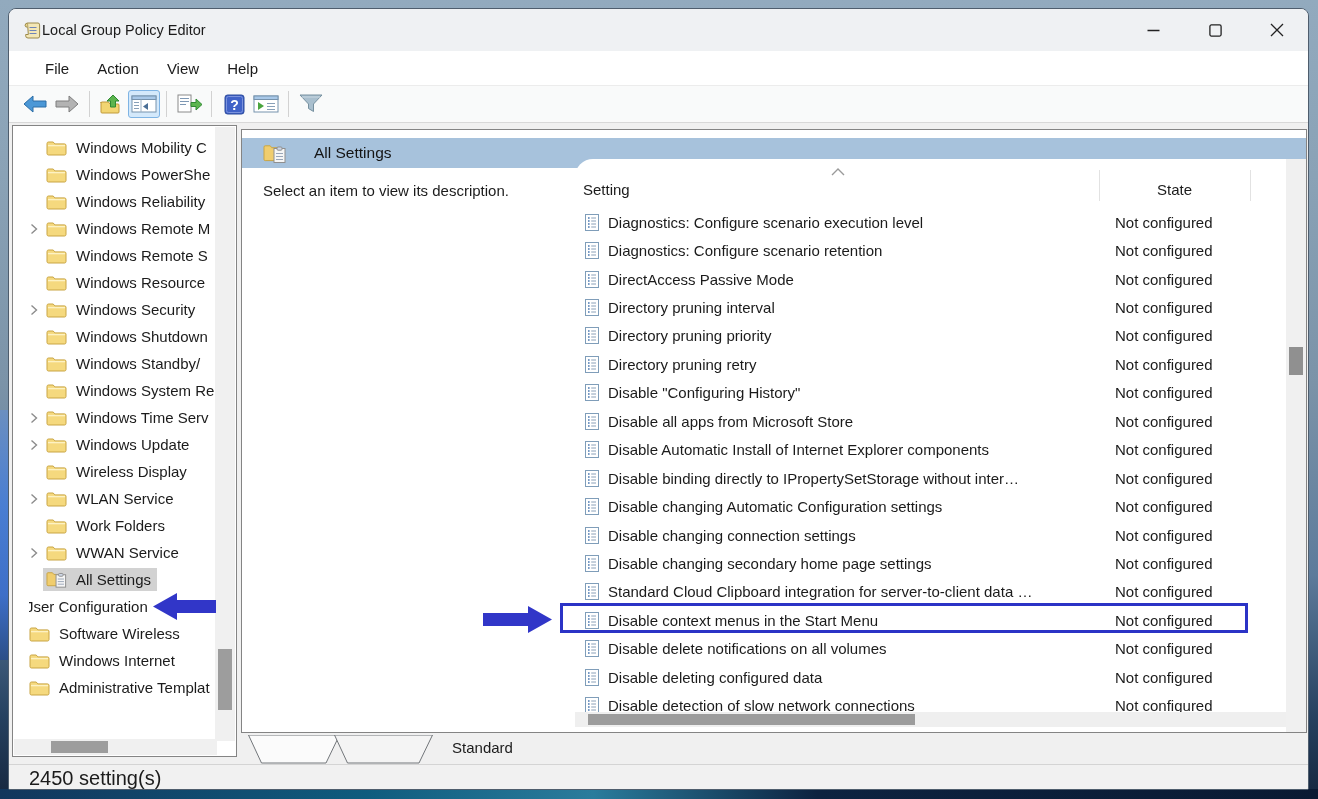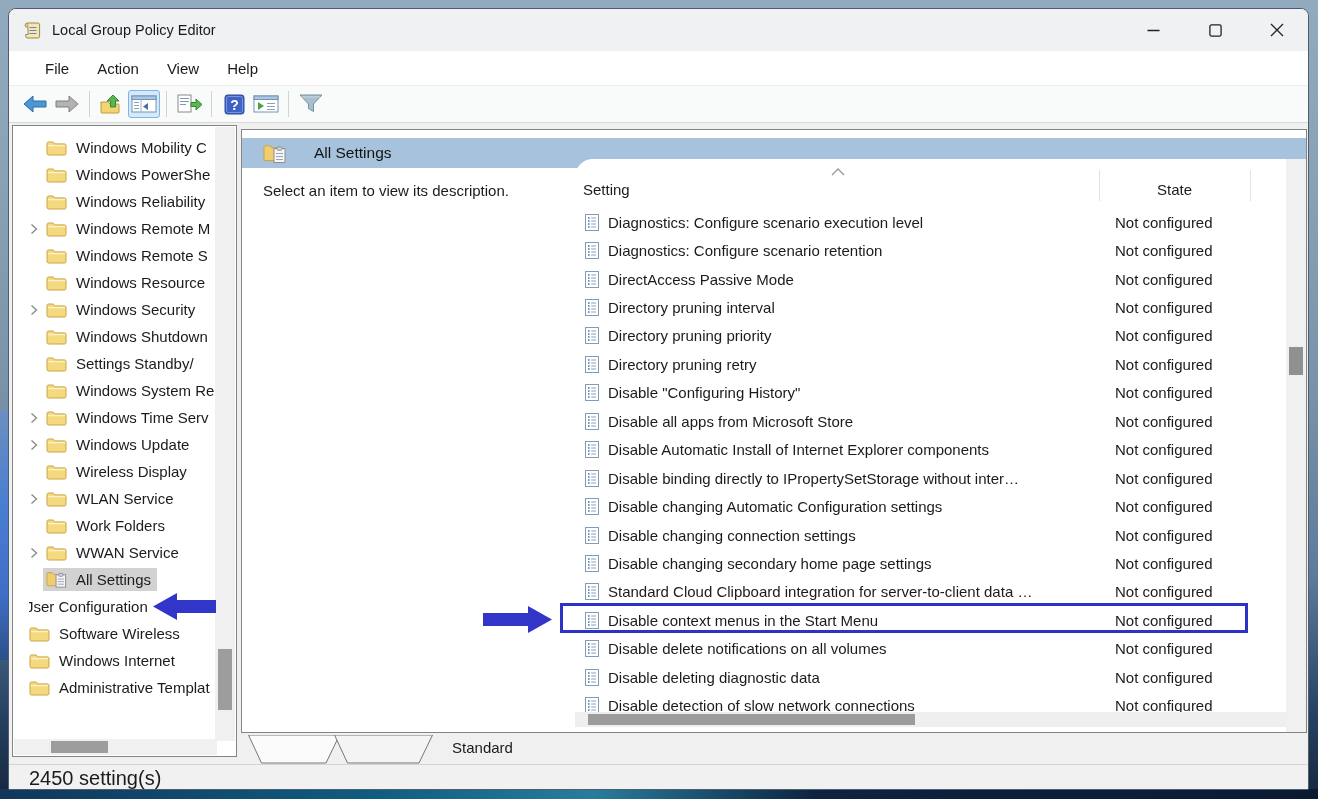--- a/index.html
+++ b/index.html
@@ -10,21 +10,21 @@
     background:linear-gradient(180deg,#6b8fc0,#4a7ed2 38%,#3e6fc8 74%,#2c4f88);}
   .strip-bottom{position:absolute;left:0;top:789px;width:1318px;height:10px;z-index:1;
     background:linear-gradient(90deg,#12365c,#0f5c7e 28%,#2a7c9c 45%,#0d2340 62%,#0a1a33 100%);}
 
   .window{position:absolute;left:8px;top:8px;width:1301px;height:782px;z-index:2;
     background:#f0f0f0;border:1px solid #4e5d6d;border-radius:8px 8px 2px 2px;box-sizing:border-box;overflow:hidden;}
 
   
   .titlebar{position:absolute;left:0;top:0;width:100%;height:42px;background:#eff1f3;display:flex;align-items:center;}
   .app-icon{margin-left:14px;width:19px;height:19px;}
-  .title-text{margin-left:10px;font-size:14.5px;}
+  .title-text{font-size:14.5px;}
   .win-controls{position:absolute;right:0;top:0;height:42px;display:flex;}
   .wbtn{width:62px;height:42px;display:flex;align-items:center;justify-content:center;}
 
   
   .menubar{position:absolute;left:0;top:42px;width:100%;height:34px;background:#ffffff;display:flex;align-items:center;padding-left:22px;box-sizing:border-box;}
   .menu-item{padding:0 14px;font-size:15px;}
 
   
   .toolbar{position:absolute;left:0;top:76px;width:100%;height:38px;background:#f9fafa;border-top:1px solid #ececec;border-bottom:1px solid #d8d8d8;box-sizing:border-box;display:flex;align-items:center;padding-left:10px;}
   .tbtn{width:32px;height:28px;display:flex;align-items:center;justify-content:center;border-radius:3px;}
@@ -315,21 +315,21 @@
             </div>
             <div class="trow">
               <span class="chev"></span>
               <span class="tlab">
                 <span class="ticon">
                   <svg width="21" height="16" viewBox="0 0 21 16">
                     <path d="M1 3.5 C1 2.7 1.6 2 2.4 2 L7.2 2 L8.8 3.9 L18.6 3.9 C19.4 3.9 20 4.5 20 5.3 L20 13.6 C20 14.4 19.4 15 18.6 15 L2.4 15 C1.6 15 1 14.4 1 13.6 Z" fill="#f5d97e" stroke="#c9a544"></path>
                     <rect x="2" y="4.9" width="17" height="1.4" fill="#fdf2c3"></rect>
                   </svg>
                 </span>
-                <span class="tltext">Settings Standby/</span>
+                <span class="tltext">Windows Standby/</span>
               </span>
             </div>
             <div class="trow">
               <span class="chev"></span>
               <span class="tlab">
                 <span class="ticon">
                   <svg width="21" height="16" viewBox="0 0 21 16">
                     <path d="M1 3.5 C1 2.7 1.6 2 2.4 2 L7.2 2 L8.8 3.9 L18.6 3.9 C19.4 3.9 20 4.5 20 5.3 L20 13.6 C20 14.4 19.4 15 18.6 15 L2.4 15 C1.6 15 1 14.4 1 13.6 Z" fill="#f5d97e" stroke="#c9a544"></path>
                     <rect x="2" y="4.9" width="17" height="1.4" fill="#fdf2c3"></rect>
                   </svg>
@@ -863,21 +863,21 @@
                       <line x1="3" y1="13" x2="4.6" y2="13"></line>
                     </g>
                     <g stroke="#8aa0b8">
                       <line x1="6.2" y1="4" x2="11" y2="4"></line>
                       <line x1="6.2" y1="7" x2="11" y2="7"></line>
                       <line x1="6.2" y1="10" x2="11" y2="10"></line>
                       <line x1="6.2" y1="13" x2="11" y2="13"></line>
                     </g>
                   </svg>
                 </span>
-                <span class="ltext">Disable deleting diagnostic data</span>
+                <span class="ltext">Disable deleting configured data</span>
                 <span class="lstate">Not configured</span>
               </div>
               <div class="lrow">
                 <span class="picon">
                   <svg width="14" height="17" viewBox="0 0 14 17">
                     <rect x="0.5" y="0.5" width="13" height="16" fill="#ffffff" stroke="#7f9db9"></rect>
                     <g stroke="#4a78b0" stroke-width="1.3">
                       <line x1="3" y1="4" x2="4.6" y2="4"></line>
                       <line x1="3" y1="7" x2="4.6" y2="7"></line>
                       <line x1="3" y1="10" x2="4.6" y2="10"></line>

